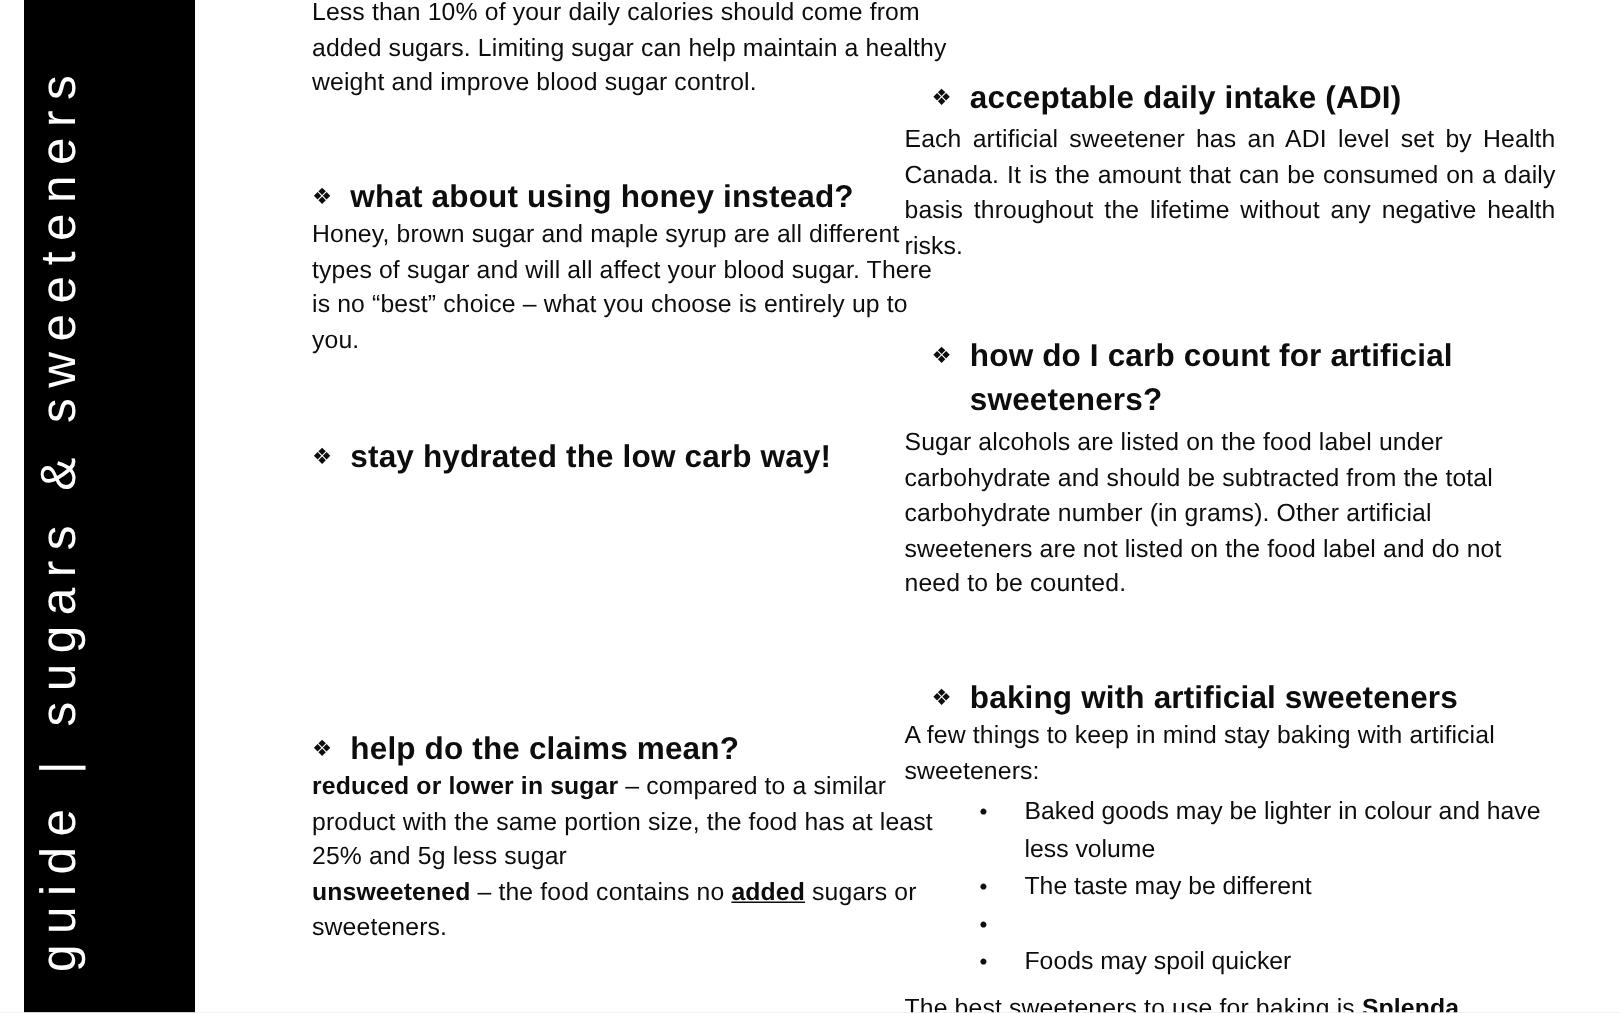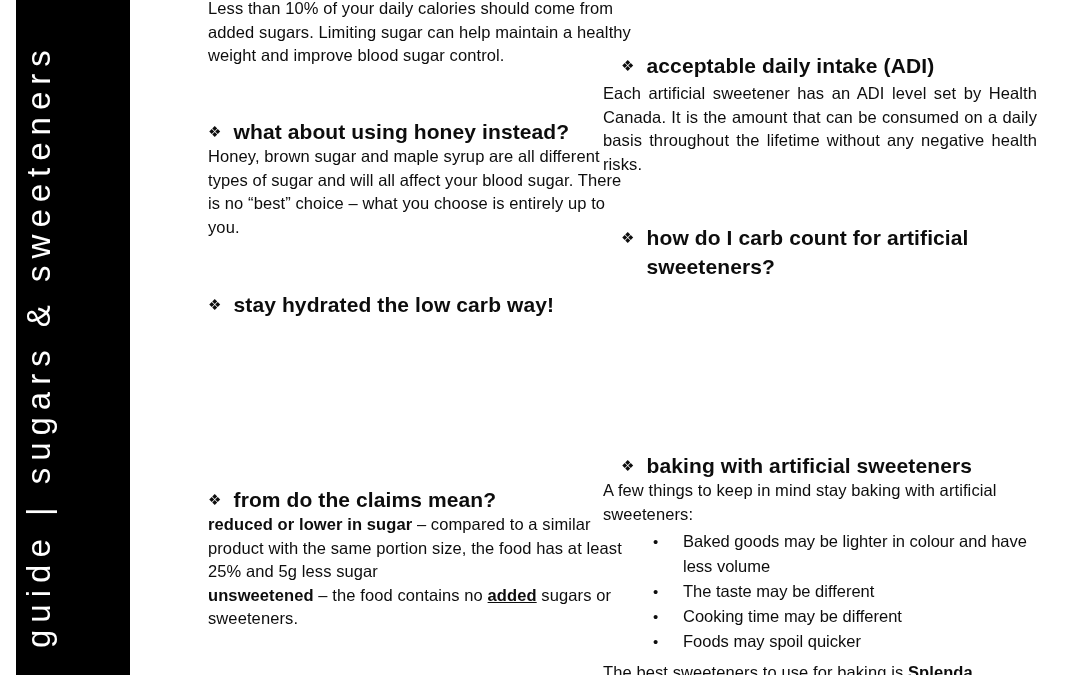--- a/index.html
+++ b/index.html
@@ -107,21 +107,21 @@
     </div>
     <div class="body-text" style="top:145px">Honey, brown sugar and maple syrup are all different types of sugar and will all affect your blood sugar. There is no “best” choice – what you choose is entirely up to you.</div>
 
     <div class="heading" style="top:290px">
       <span class="diamond">❖</span>
       <span class="h-text">stay hydrated the low carb way!</span>
     </div>
 
     <div class="heading" style="top:485px">
       <span class="diamond">❖</span>
-      <span class="h-text">from do the claims mean?</span>
+      <span class="h-text">help do the claims mean?</span>
     </div>
     <div class="body-text" style="top:513px">
       <div class="claim-line">
         <span class="b">reduced or lower in sugar</span><span> – compared to a similar product with the same portion size, the food has at least 25% and 5g less sugar</span>
       </div>
       <div class="claim-line">
         <span class="b">unsweetened</span><span> – the food contains no </span><span class="biu">added</span><span> sugars or sweeteners.</span>
       </div>
     </div>
 
@@ -132,39 +132,39 @@
     <div class="heading indented" style="top:51px">
       <span class="diamond">❖</span>
       <span class="h-text">acceptable daily intake (ADI)</span>
     </div>
     <div class="body-text justify" style="top:82px">Each artificial sweetener has an ADI level set by Health Canada. It is the amount that can be consumed on a daily basis throughout the lifetime without any negative health risks.</div>
 
     <div class="heading indented" style="top:223px">
       <span class="diamond">❖</span>
       <span class="h-text">how do I carb count for artificial sweeteners?</span>
     </div>
+    <div class="body-text" style="top:284px">Sugar alcohols are listed on the food label under carbohydrate and should be subtracted from the total carbohydrate number (in grams).  Other artificial sweeteners are not listed on the food label and do not need to be counted.</div>
 
     <div class="heading indented" style="top:451px">
       <span class="diamond">❖</span>
       <span class="h-text">baking with artificial sweeteners</span>
     </div>
     <div class="body-text" style="top:479px">A few things to keep in mind stay baking with artificial sweeteners:</div>
 
     <div class="bullet-list" style="top:529px">
       <div class="bullet-row">
         <span class="dot">•</span>
         <span class="bullet-text">Baked goods may be lighter in colour and have less volume</span>
       </div>
       <div class="bullet-row">
         <span class="dot">•</span>
         <span class="bullet-text">The taste may be different</span>
       </div>
       <div class="bullet-row">
         <span class="dot">•</span>
-        <span class="bullet-text">Cooking time may be different</span>
       </div>
       <div class="bullet-row">
         <span class="dot">•</span>
         <span class="bullet-text">Foods may spoil quicker</span>
       </div>
     </div>
 
     <div class="body-text" style="top:661px">
       <span>The best sweeteners to use for baking is </span><span class="b">Splenda</span>
     </div>

